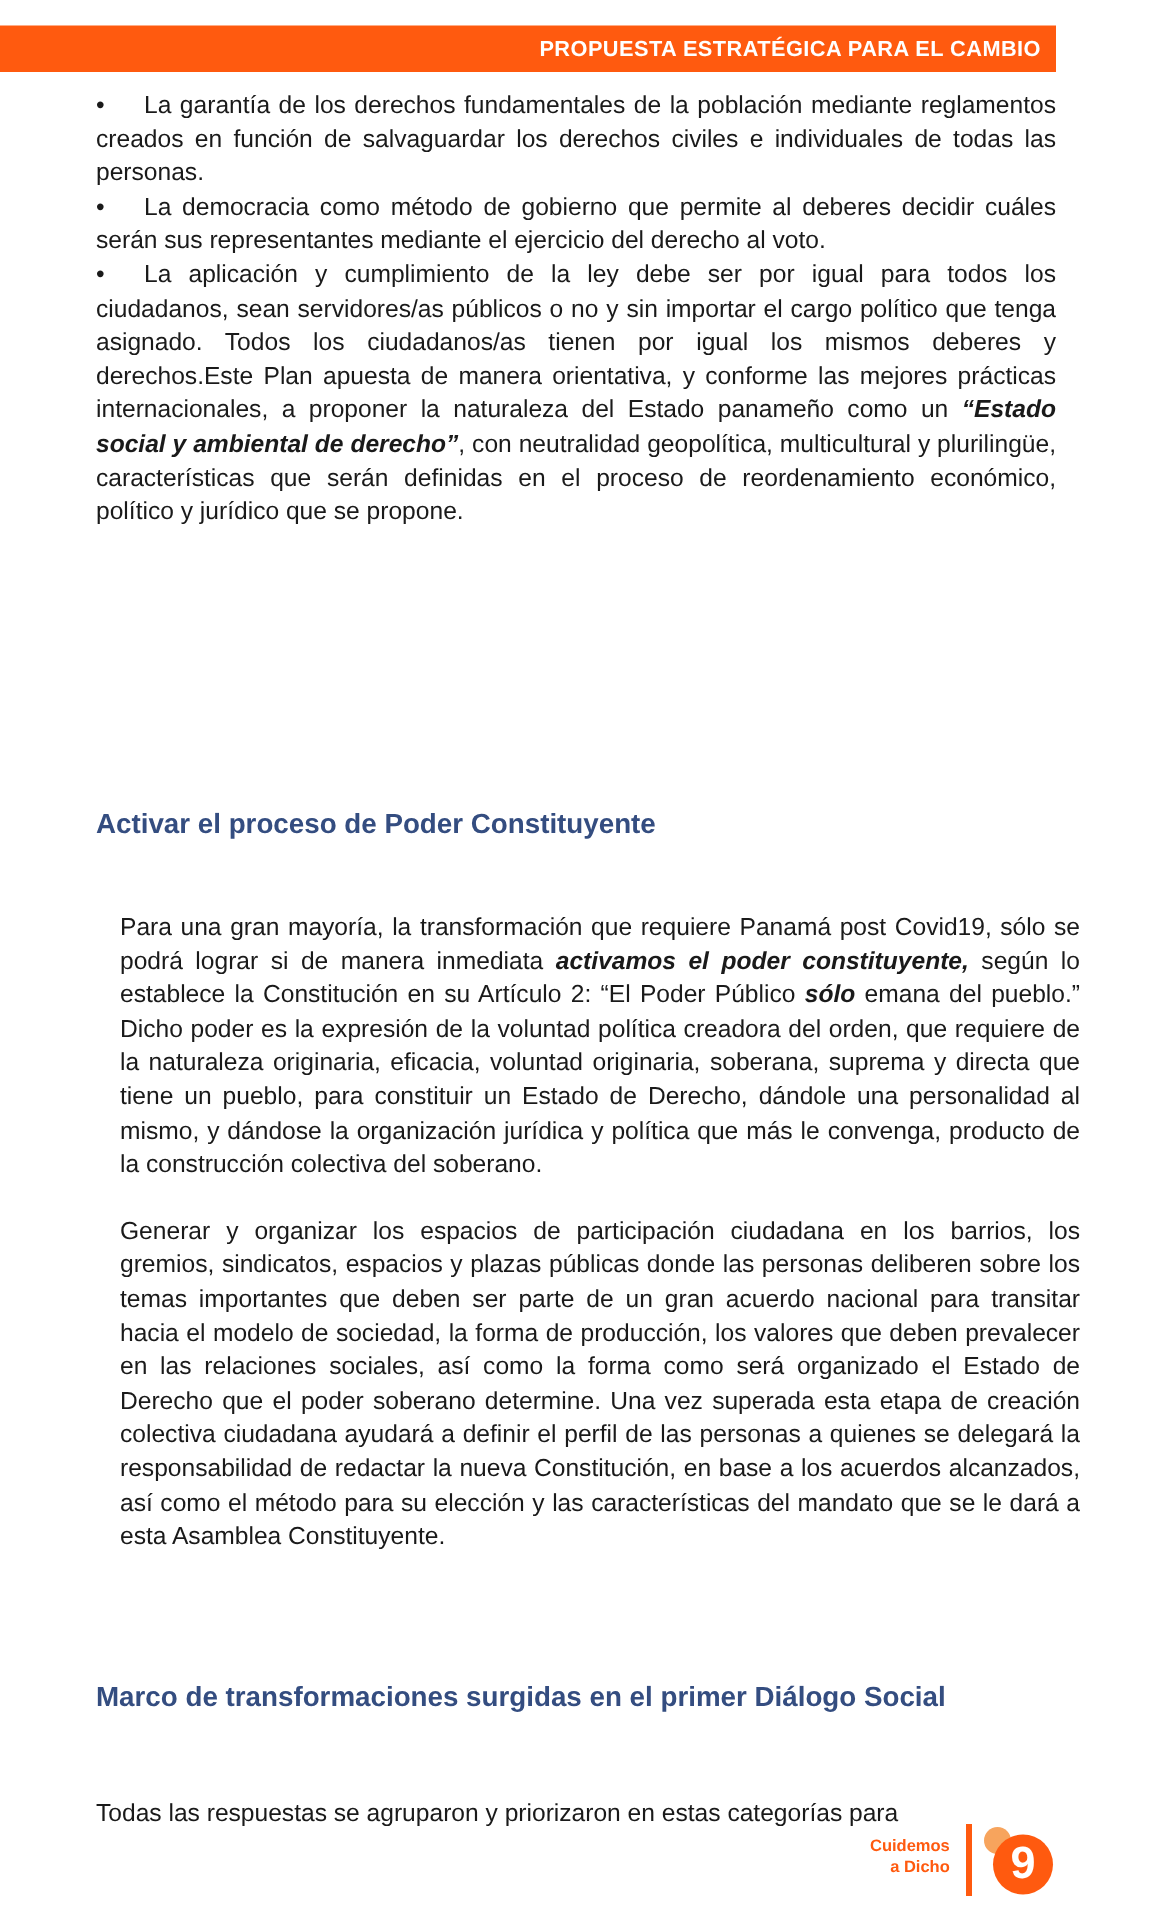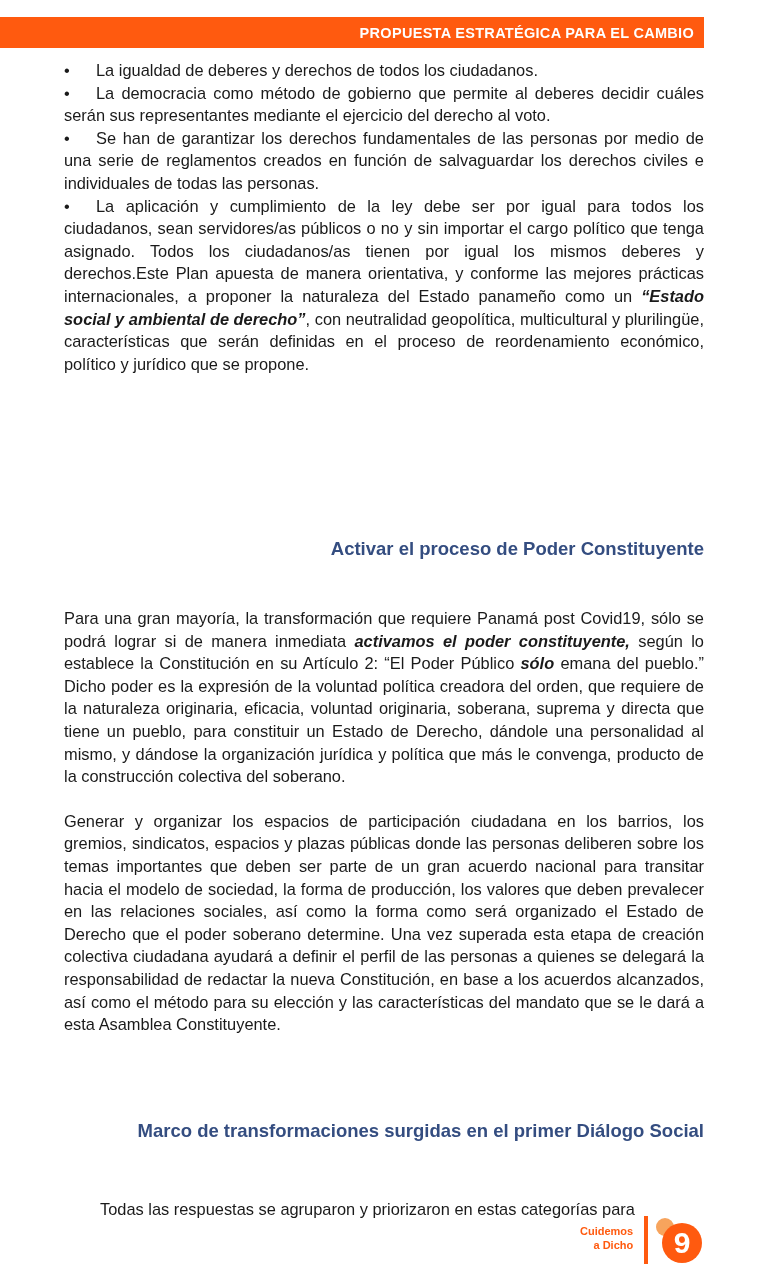--- a/index.html
+++ b/index.html
@@ -52,21 +52,20 @@
     }
     .section-heading {
       position: absolute;
       left: 64px;
       width: 640px;
       color: #344d80;
       font-weight: bold;
       font-size: 18.5px;
       line-height: 24px;
       margin: 0;
-      text-align: right;
     }
     .bi {
       font-weight: bold;
       font-style: italic;
     }
     .footer {
       position: absolute;
       left: 580px;
       top: 1216px;
       width: 130px;
@@ -115,36 +114,35 @@
     }
   </style>
 </head>
 <body>
 
 <div class="header-bar">
   <span class="header-title">PROPUESTA ESTRATÉGICA PARA EL CAMBIO</span>
 </div>
 
 <div class="content" style="top:59px;">
-  <p><span class="bullet">•</span><span>La igualdad de deberes y derechos de todos los ciudadanos.</span></p>
+  <p><span class="bullet">•</span><span>La garantía de los derechos fundamentales de la población mediante reglamentos creados en función de salvaguardar los derechos civiles e individuales de todas las personas.</span></p>
   <p><span class="bullet">•</span><span>La democracia como método de gobierno que permite al deberes decidir cuáles serán sus representantes mediante el ejercicio del derecho al voto.</span></p>
-  <p><span class="bullet">•</span><span>Se han de garantizar los derechos fundamentales de las personas por medio de una serie de reglamentos creados en función de salvaguardar los derechos civiles e individuales de todas las personas.</span></p>
   <p><span class="bullet">•</span><span>La aplicación y cumplimiento de la ley debe ser por igual para todos los ciudadanos, sean servidores/as públicos o no y sin importar el cargo político que tenga asignado. Todos los ciudadanos/as tienen por igual los mismos deberes y derechos.Este Plan apuesta de manera orientativa, y conforme las mejores prácticas internacionales, a proponer la naturaleza del Estado panameño como un </span><span class="bi">“Estado social y ambiental de derecho”</span><span>, con neutralidad geopolítica, multicultural y plurilingüe, características que serán definidas en el proceso de reordenamiento económico, político y jurídico que se propone.</span></p>
 </div>
 
 <h2 class="section-heading" style="top:537px;">Activar el proceso de Poder Constituyente</h2>
 
-<div class="content" style="top:607px;">
+<div class="content" style="top:607px;margin-left:16px;">
   <p><span>Para una gran mayoría, la transformación que requiere Panamá post Covid19, sólo se podrá lograr si de manera inmediata </span><span class="bi">activamos el poder constituyente,</span><span> según lo establece la Constitución en su Artículo 2: “El Poder Público </span><span class="bi">sólo</span><span> emana del pueblo.” Dicho poder es la expresión de la voluntad política creadora del orden, que requiere de la naturaleza originaria, eficacia, voluntad originaria, soberana, suprema y directa que tiene un pueblo, para constituir un Estado de Derecho, dándole una personalidad al mismo, y dándose la organización jurídica y política que más le convenga, producto de la construcción colectiva del soberano.</span></p>
   <p style="margin-top:22px;">Generar y organizar los espacios de participación ciudadana en los barrios, los gremios, sindicatos, espacios y plazas públicas donde las personas deliberen sobre los temas importantes que deben ser parte de un gran acuerdo nacional para transitar hacia el modelo de sociedad, la forma de producción, los valores que deben prevalecer en las relaciones sociales, así como la forma como será organizado el Estado de Derecho que el poder soberano determine. Una vez superada esta etapa de creación colectiva ciudadana ayudará a definir el perfil de las personas a quienes se delegará la responsabilidad de redactar la nueva Constitución, en base a los acuerdos alcanzados, así como el método para su elección y las características del mandato que se le dará a esta Asamblea Constituyente.</p>
 </div>
 
 <h2 class="section-heading" style="top:1119px;">Marco de transformaciones surgidas en el primer Diálogo Social</h2>
 
-<div class="content" style="top:1198px;margin-left:36px;">
+<div class="content" style="top:1198px;">
   <p>Todas las respuestas se agruparon y priorizaron en estas categorías para</p>
 </div>
 
 <div class="footer">
   <div class="footer-brand">
     <div>Cuidemos</div>
     <div>a Dicho</div>
   </div>
   <div class="footer-divider"></div>
   <div class="footer-dot"></div>

